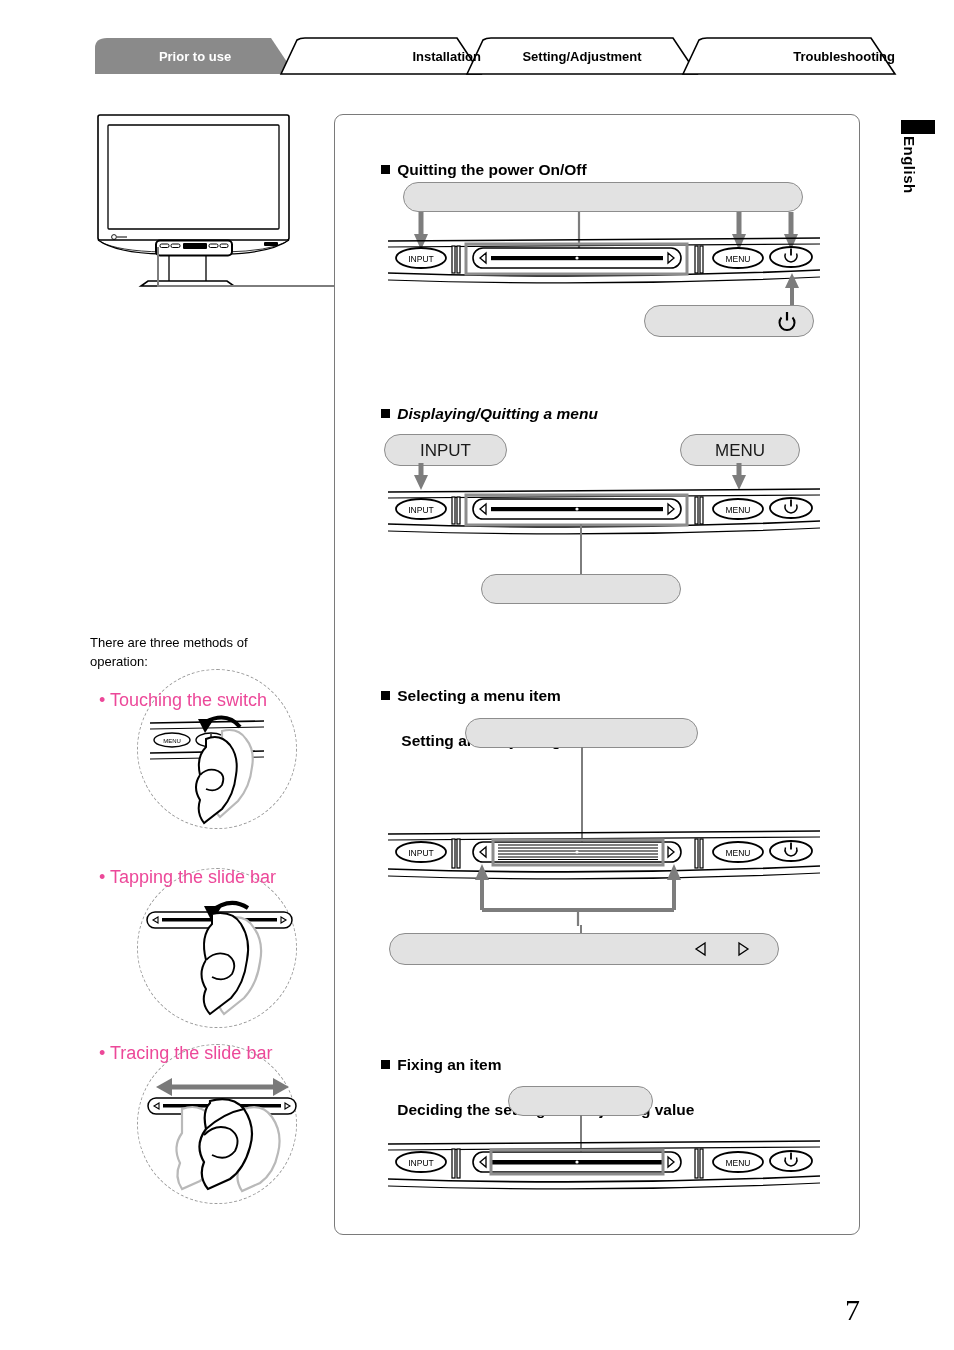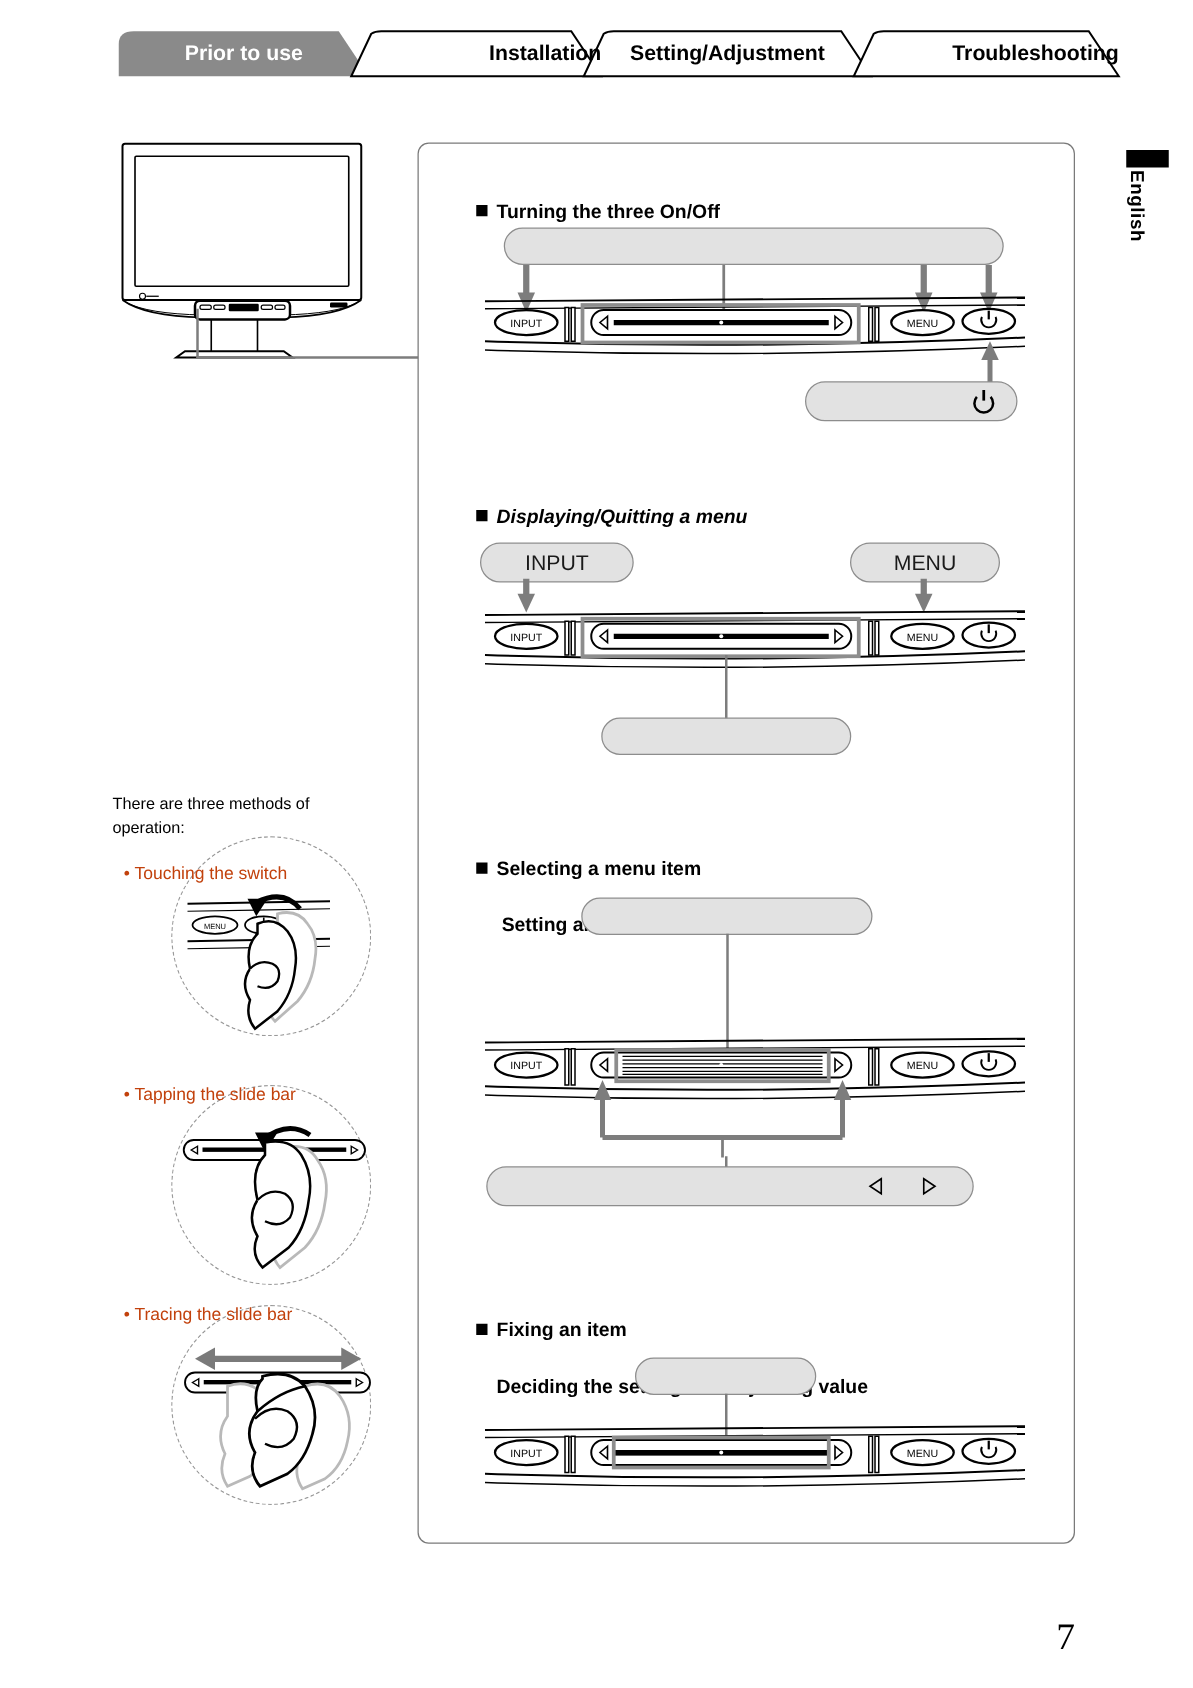--- a/index.html
+++ b/index.html
@@ -6,22 +6,22 @@
   body{
     width:954px;height:1350px;background:#ffffff;
     font-family:"Liberation Sans", sans-serif;
     position:relative;overflow:hidden;
   }
   .page{position:absolute;left:0;top:0;width:954px;height:1350px;}
 
   
   .tabbar{position:absolute;left:95px;top:22px;width:770px;height:36px;}
   .tab{
-    position:absolute;top:3px;height:36px;
-    font-size:17px;font-weight:bold;
+    position:absolute;top:16px;height:36px;
+    font-size:13px;font-weight:bold;
     display:flex;align-items:center;justify-content:center;
     color:#000;box-sizing:border-box;
   }
   .tab .lbl{position:relative;z-index:3;}
   .tab-shape{position:absolute;left:0;top:0;width:100%;height:100%;z-index:1;}
   .tab-active{color:#ffffff;}
 
   
   .banner{
     position:absolute;left:95px;top:57px;width:770px;height:34px;
@@ -75,21 +75,21 @@
   
   .vline{position:absolute;background:#7d7d7d;width:2px;}
   .hline{position:absolute;background:#7d7d7d;height:2px;}
 
   
   .side-intro{
     position:absolute;left:90px;top:634px;width:200px;
     font-size:13px;color:#000;line-height:1.45;
   }
   .side-cap{
-    position:absolute;font-size:14px;color:#c2410c;white-space:nowrap;
+    position:absolute;font-size:18px;color:#ec4899;white-space:nowrap;
   }
   .dashcircle{
     position:absolute;border:1.4px dashed #9a9a9a;border-radius:50%;
   }
 
   
   .pageno{
     position:absolute;left:845px;top:1293px;
     font-size:30px;color:#000;font-family:"Liberation Serif", serif;
   }
@@ -167,21 +167,21 @@
       <path d="M52,168 L131,168 L138,173 L45,173 Z" fill="#fff" stroke="#000" stroke-width="1.6"></path>
     </svg>
   </div>
 
   <div class="vline" style="left:157px;top:247px;width:2.4px;height:40px;"></div>
   <div class="hline" style="left:157px;top:285px;width:180px;height:2.4px;"></div>
 
   <div class="frame"></div>
 
   <div class="sec-head" style="left:364px;top:137px;">
-    <span class="sqbullet"></span><span>Turning the three On/Off</span>
+    <span class="sqbullet"></span><span>Quitting the power On/Off</span>
   </div>
 
   <div class="bubble center" style="left:403px;top:182px;width:400px;height:30px;">
     <span class="bub-txt"></span>
   </div>
 
   <svg class="ctrlsvg" style="left:380px;top:210px;" width="440" height="50">
 
     <path d="M41,2 L41,26" stroke="#7d7d7d" stroke-width="5"></path>
     <path d="M34,24 L48,24 L41,40 Z" fill="#7d7d7d"></path>

